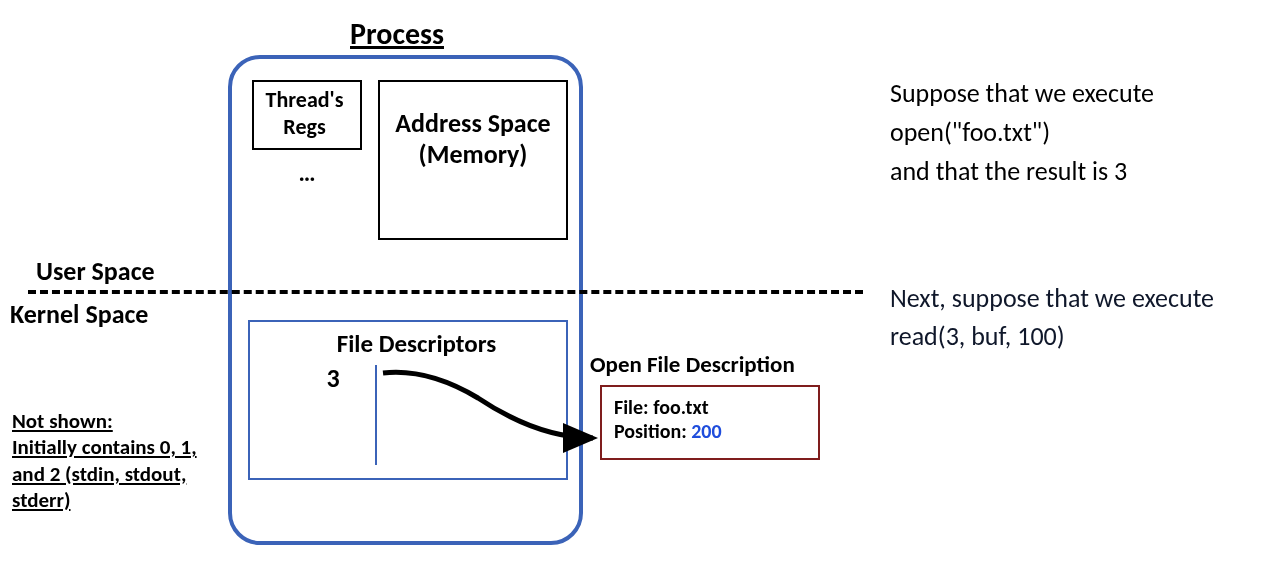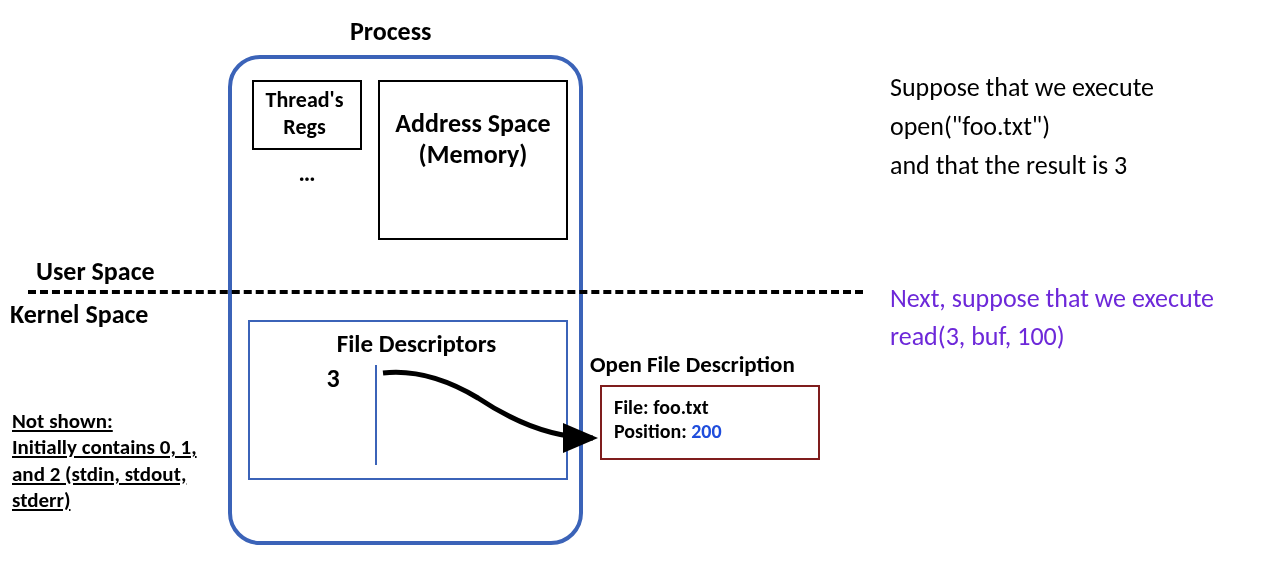--- a/index.html
+++ b/index.html
@@ -1,22 +1,22 @@
 <!DOCTYPE html>
 <html><head>
   <meta charset="utf-8">
   <style>
     * { box-sizing: border-box; margin: 0; padding: 0; }
     body { width: 1275px; height: 571px; background: white; font-family: "Gill Sans", "Gill Sans MT", Calibri, "Trebuchet MS", sans-serif; position: relative; }
-    .title { position: absolute; font-weight: bold; font-size: 26px; }
+    .title { position: absolute; font-weight: bold; font-size: 30px; text-decoration: underline; }
     .label { position: absolute; font-weight: bold; font-size: 26px; }
     .small-label { position: absolute; font-weight: bold; font-size: 22px; text-align: center; }
     .note { position: absolute; font-weight: bold; font-size: 21px; line-height: 1.25; text-decoration: underline; }
     .text { position: absolute; font-size: 26px; line-height: 1.5; }
-    .blue-text { color: #6d28d9; }
+    .blue-text { color: #0f172a; }
     .process-box { position: absolute; border: 4px solid #3B63B8; border-radius: 32px; }
     .inner-box { position: absolute; border: 2px solid black; background: white; }
     .fd-box { position: absolute; border: 2px solid #3B63B8; background: white; }
     .ofd-box { position: absolute; border: 2px solid #7f1d1d; background: white; padding: 8px 12px; }
     .dashed { position: absolute; border-top: 4px dashed black; }
     .fd-divider { position: absolute; border-left: 2px solid #3B63B8; }
     .arrow { position: absolute; }
     .ofd-row { font-weight: bold; font-size: 20px; }
     .pos-val { color: #1F4DDC; }
   </style>
@@ -59,21 +59,21 @@
     <span>File: </span><span>foo.txt</span>
   </div>
   <div class="ofd-row">
     <span>Position: </span><span class="pos-val">200</span>
   </div>
 </div>
 
 <div class="note" style="left:12px; top:408px; width:205px; white-space:pre-line;">Not shown:
 Initially contains 0, 1, and 2 (stdin, stdout, stderr)</div>
 
-<div class="text" style="left:890px; top:68px; width:380px;">
+<div class="text" style="left:890px; top:74px; width:380px;">
   <div>Suppose that we execute</div>
   <div>open("foo.txt")</div>
   <div>and that the result is 3</div>
 </div>
 
 <div class="text blue-text" style="left:890px; top:280px; width:380px; line-height:1.45;">
   <div>Next, suppose that we execute</div>
   <div>read(3, buf, 100)</div>
 </div>
 

